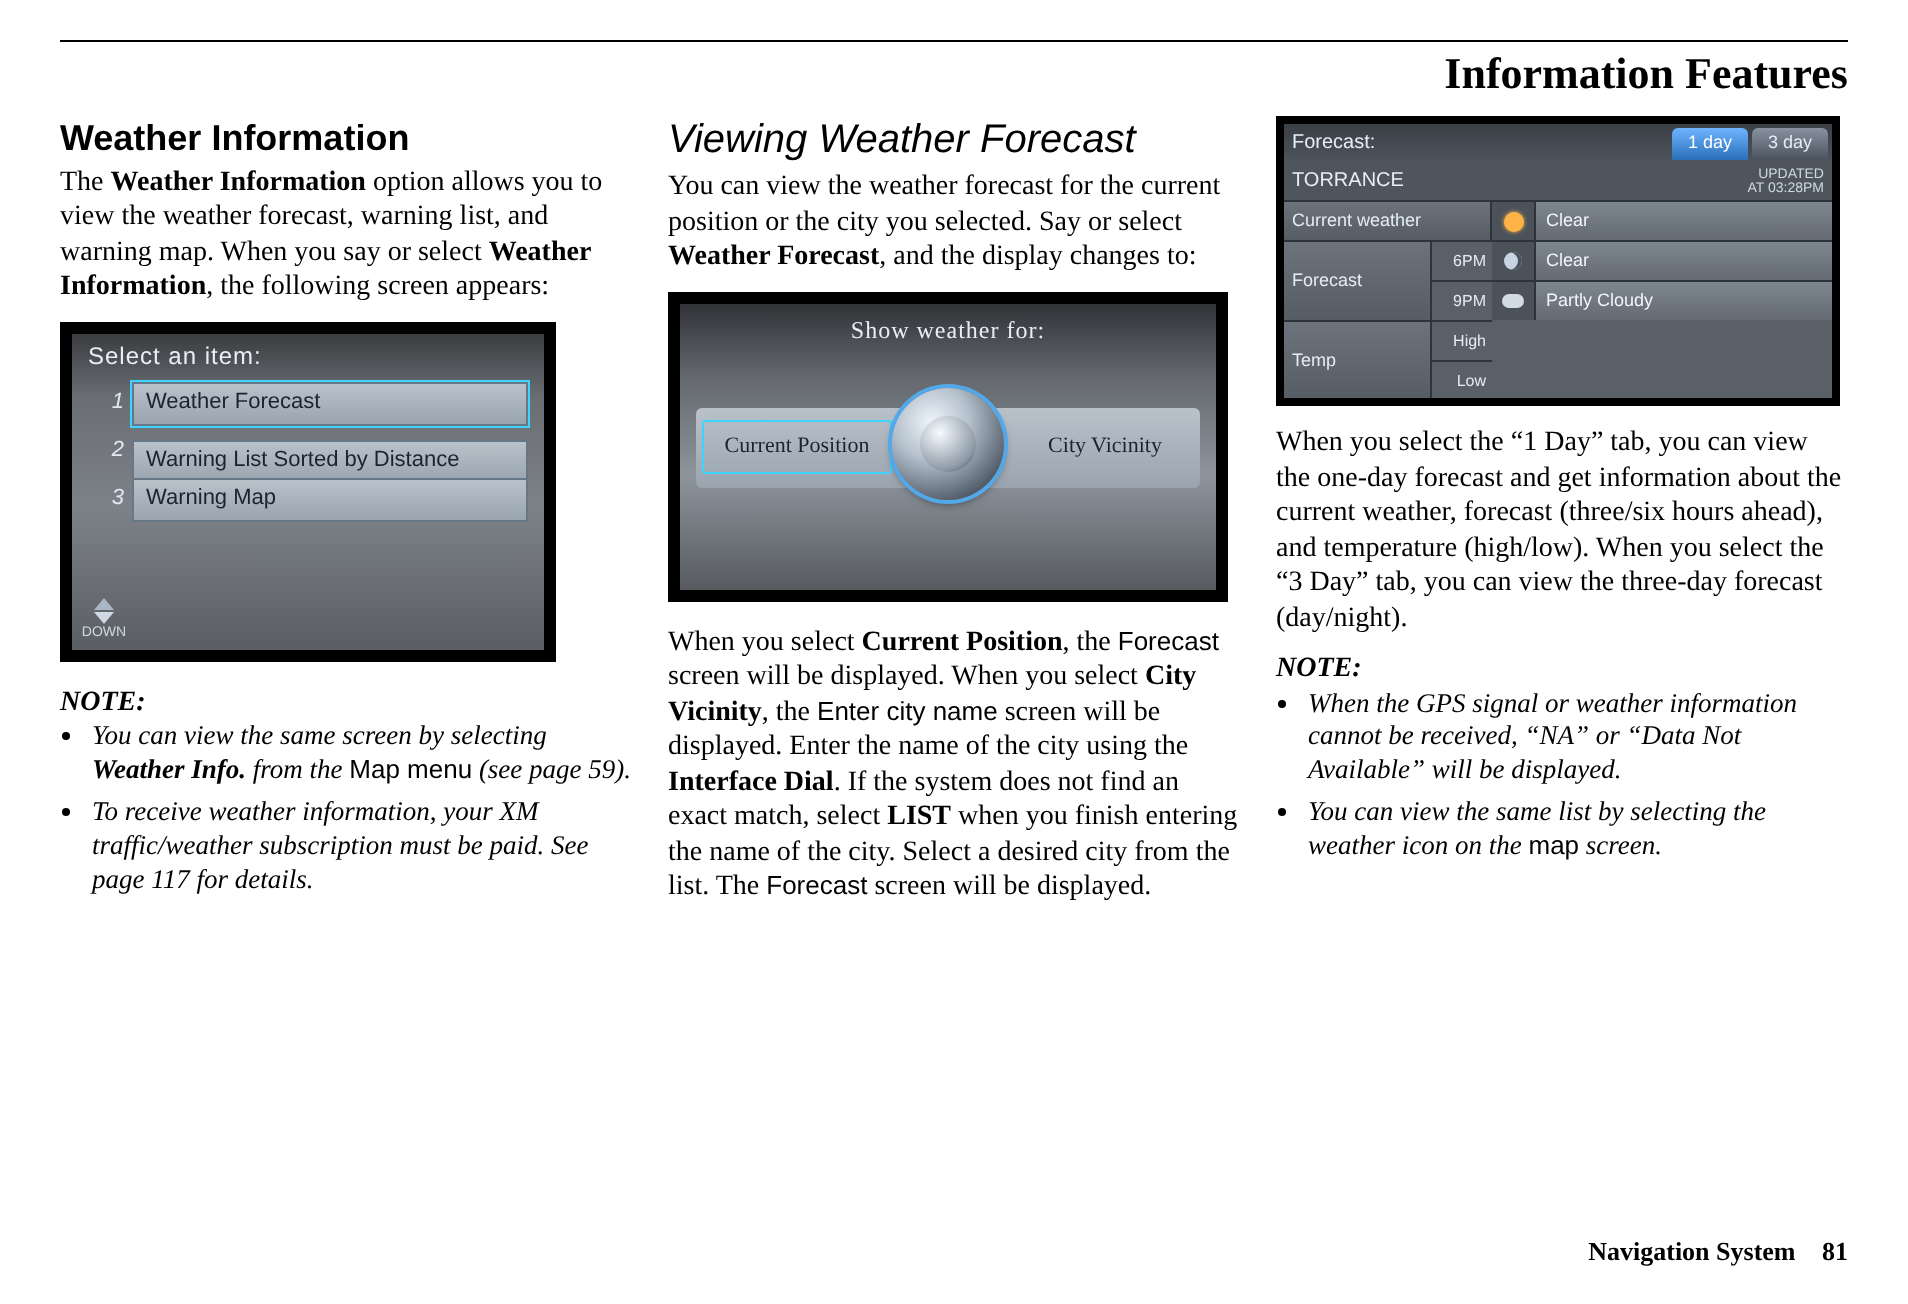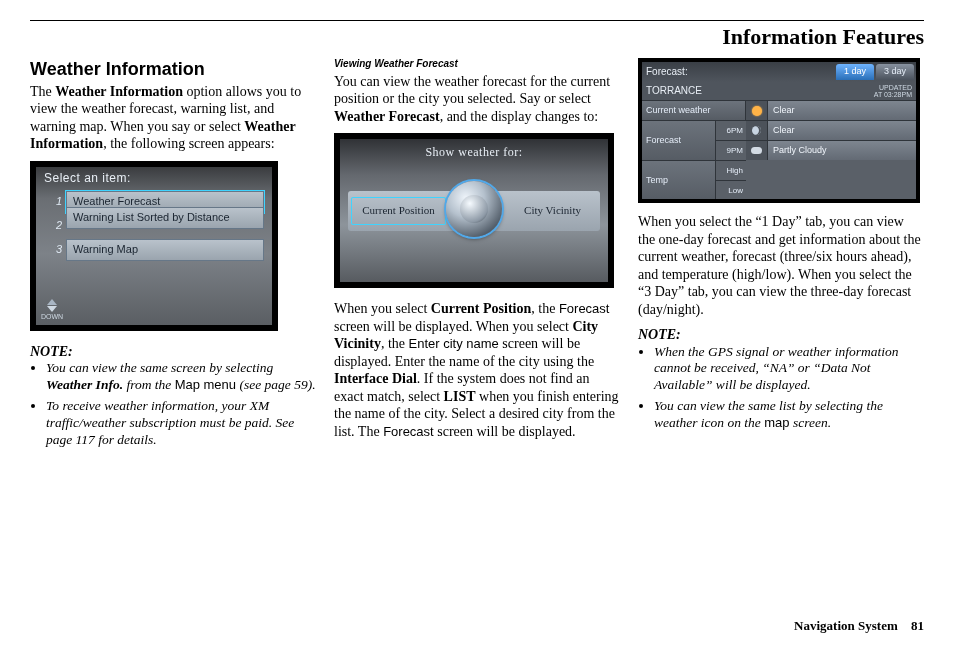--- a/index.html
+++ b/index.html
@@ -17,21 +17,21 @@
     font-weight: bold;
     font-size: 22px;
     margin-bottom: 8px;
   }
   .columns {
     display: flex;
     gap: 18px;
   }
   .col { flex: 1; min-width: 0; font-size: 14px; line-height: 1.25; }
   .h2 { font-family: Arial, Helvetica, sans-serif; font-weight: bold; font-size: 18px; margin-bottom: 2px; }
-  .h3 { font-family: Arial, Helvetica, sans-serif; font-weight: bold; font-style: italic; font-size: 10px; margin-bottom: 2px; }
+  .h3 { font-family: Arial, Helvetica, sans-serif; font-weight: normal; font-style: italic; font-size: 20px; margin-bottom: 2px; }
   p { margin-bottom: 8px; }
   .sans { font-family: Arial, Helvetica, sans-serif; font-size: 13px; }
   .note-label { font-weight: bold; font-style: italic; font-size: 14px; margin-top: 6px; }
   ul.note { list-style: disc; padding-left: 16px; }
   ul.note li { font-style: italic; font-size: 13.5px; margin-bottom: 4px; line-height: 1.25; }
   ul.note li .b { font-weight: bold; font-style: italic; }
   ul.note li .sans { font-style: normal; font-family: Arial, Helvetica, sans-serif; }
   .footer {
     position: absolute;
     bottom: 18px;
@@ -161,21 +161,21 @@
       <span>The </span><b>Weather Information</b><span> option allows you to view the weather forecast, warning list, and warning map. When you say or select </span><b>Weather Information</b><span>, the following screen appears:</span>
     </p>
 
     <div class="shot1">
       <div class="shot1-inner">
         <div class="shot1-title">Select an item:</div>
         <div class="shot1-num n1">1</div>
         <div class="shot1-num n2">2</div>
         <div class="shot1-num n3">3</div>
         <div class="shot1-row hl" style="top:24px">Weather Forecast</div>
-        <div class="shot1-row" style="top:40px">Warning List Sorted by Distance</div>
+        <div class="shot1-row" style="top:53px">Warning List Sorted by Distance</div>
         <div class="shot1-row" style="top:72px">Warning Map</div>
         <div class="shot1-tri">
           <div class="t"></div>
           <div class="t dn"></div>
           <span>DOWN</span>
         </div>
       </div>
     </div>
 
     <div class="note-label">NOTE:</div>

